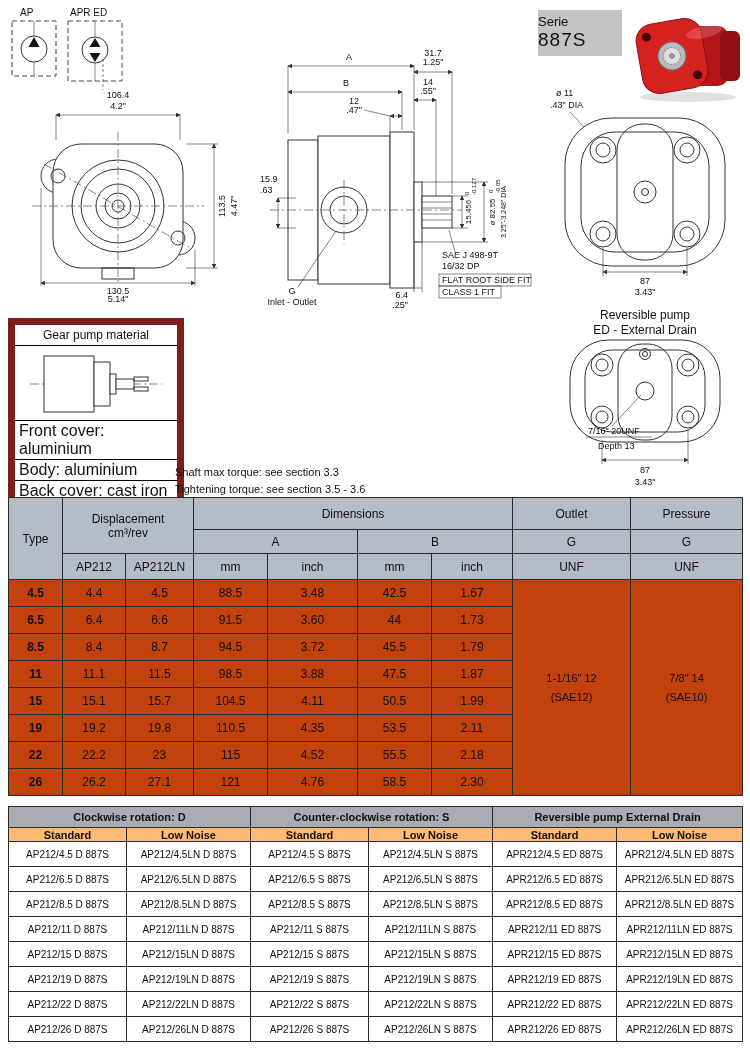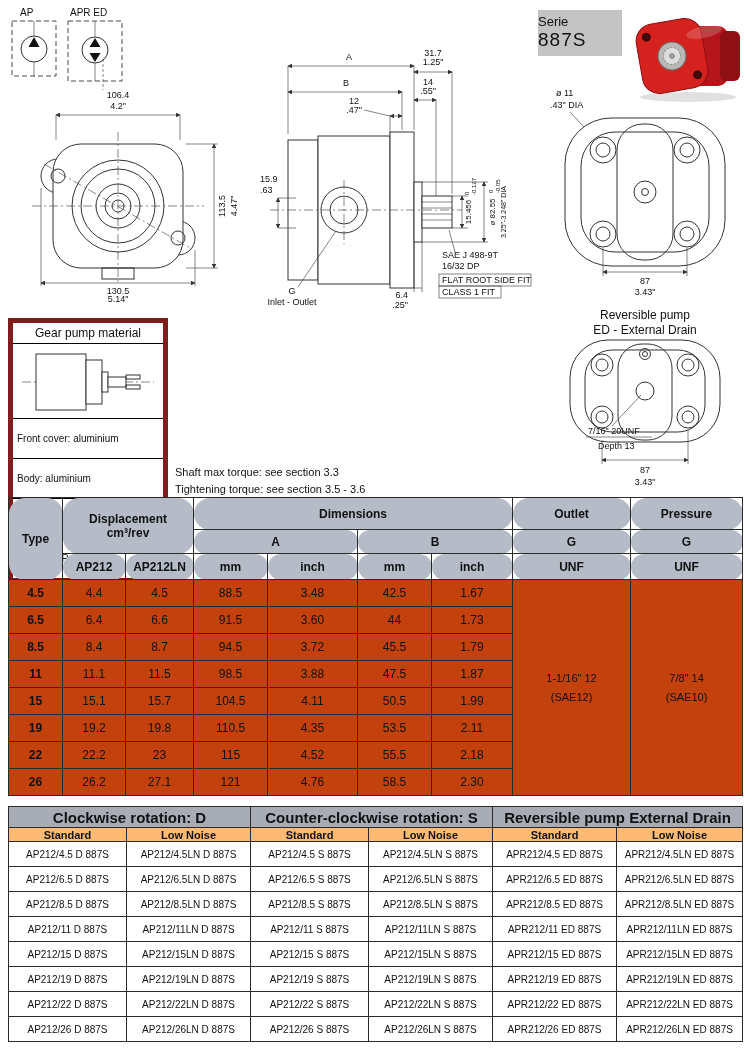--- a/index.html
+++ b/index.html
@@ -20,46 +20,46 @@
   #serie-box .s2 { font-size: 19px; letter-spacing: 1px; }
   #pump-photo { position: absolute; left: 626px; top: 4px; }
 
   #front-view { position: absolute; left: 18px;  top: 88px; }
   #side-view  { position: absolute; left: 256px; top: 44px; }
   #rear-view  { position: absolute; left: 540px; top: 82px; }
   #rev-title  { position: absolute; left: 540px; top: 308px; width: 210px;
                 text-align: center; font-size: 12px; line-height: 15px; }
   #rev-view   { position: absolute; left: 540px; top: 338px; }
 
-  #material-box { position: absolute; left: 8px; top: 318px; width: 160px;
-                  border: 5px solid #7f1d1d; background: #fff; }
+  #material-box { position: absolute; left: 8px; top: 318px; width: 176px;
+                  border: 7px solid #7f1d1d; background: #fff; }
   .mb-title { border-bottom: 1px solid #000; text-align: center; font-size: 12px; padding: 3px 0; }
   .mb-drawing { height: 74px; display: flex; align-items: center; justify-content: center; }
-  .mb-row { border-top: 1px solid #000; font-size: 10px; padding: 14px 4px; }
+  .mb-row { border-top: 1px solid #000; font-size: 16px; padding: 1px 4px; }
 
   #torque-notes { position: absolute; left: 175px; top: 464px; font-size: 11px; line-height: 17px; }
 
   table { border-collapse: collapse; table-layout: fixed; }
   #dim-table { position: absolute; left: 8px; top: 497px; width: 734px;
                font-size: 12px; text-align: center; }
   #dim-table th, #dim-table td { border: 1px solid #2a2a2a; padding: 0; }
-  #dim-table thead th { background: #b5bcc7; font-weight: bold; border-radius: 16px; }
+  #dim-table thead th { background: #b5bcc7; font-weight: normal; }
   #dim-table thead tr:nth-child(1) th { height: 32px; }
   #dim-table thead tr:nth-child(2) th { height: 24px; }
   #dim-table thead tr:nth-child(3) th { height: 26px; }
   #dim-table tbody td { height: 27px; background: #c2410c; }
   #dim-table td.type-cell { font-weight: bold; }
   #dim-table td.port-cell { font-size: 11px; }
   #dim-table td.port-cell div { line-height: 15px; }
   #dim-table td.port-cell div:first-child { margin-bottom: 4px; }
 
   #part-table { position: absolute; left: 8px; top: 806px; width: 734px;
                 font-size: 10px; text-align: center; }
   #part-table th, #part-table td { border: 1px solid #2a2a2a; padding: 0; }
-  #part-table tr.pt-group th { background: #a7acb5; font-weight: bold; font-size: 15px; height: 21px; }
+  #part-table tr.pt-group th { background: #a7acb5; font-weight: bold; font-size: 11px; height: 21px; }
   #part-table tr.pt-sub th   { background: #fdba74; font-weight: bold; font-size: 11px; height: 14px; }
   #part-table tbody td { height: 25px; background: #fff; }
 </style>
 </head>
 <body>
 
 <div class="page">
 
   <svg id="symbols" width="130" height="88" viewBox="0 0 130 88">
     <text x="12" y="10" font-size="10">AP</text>

